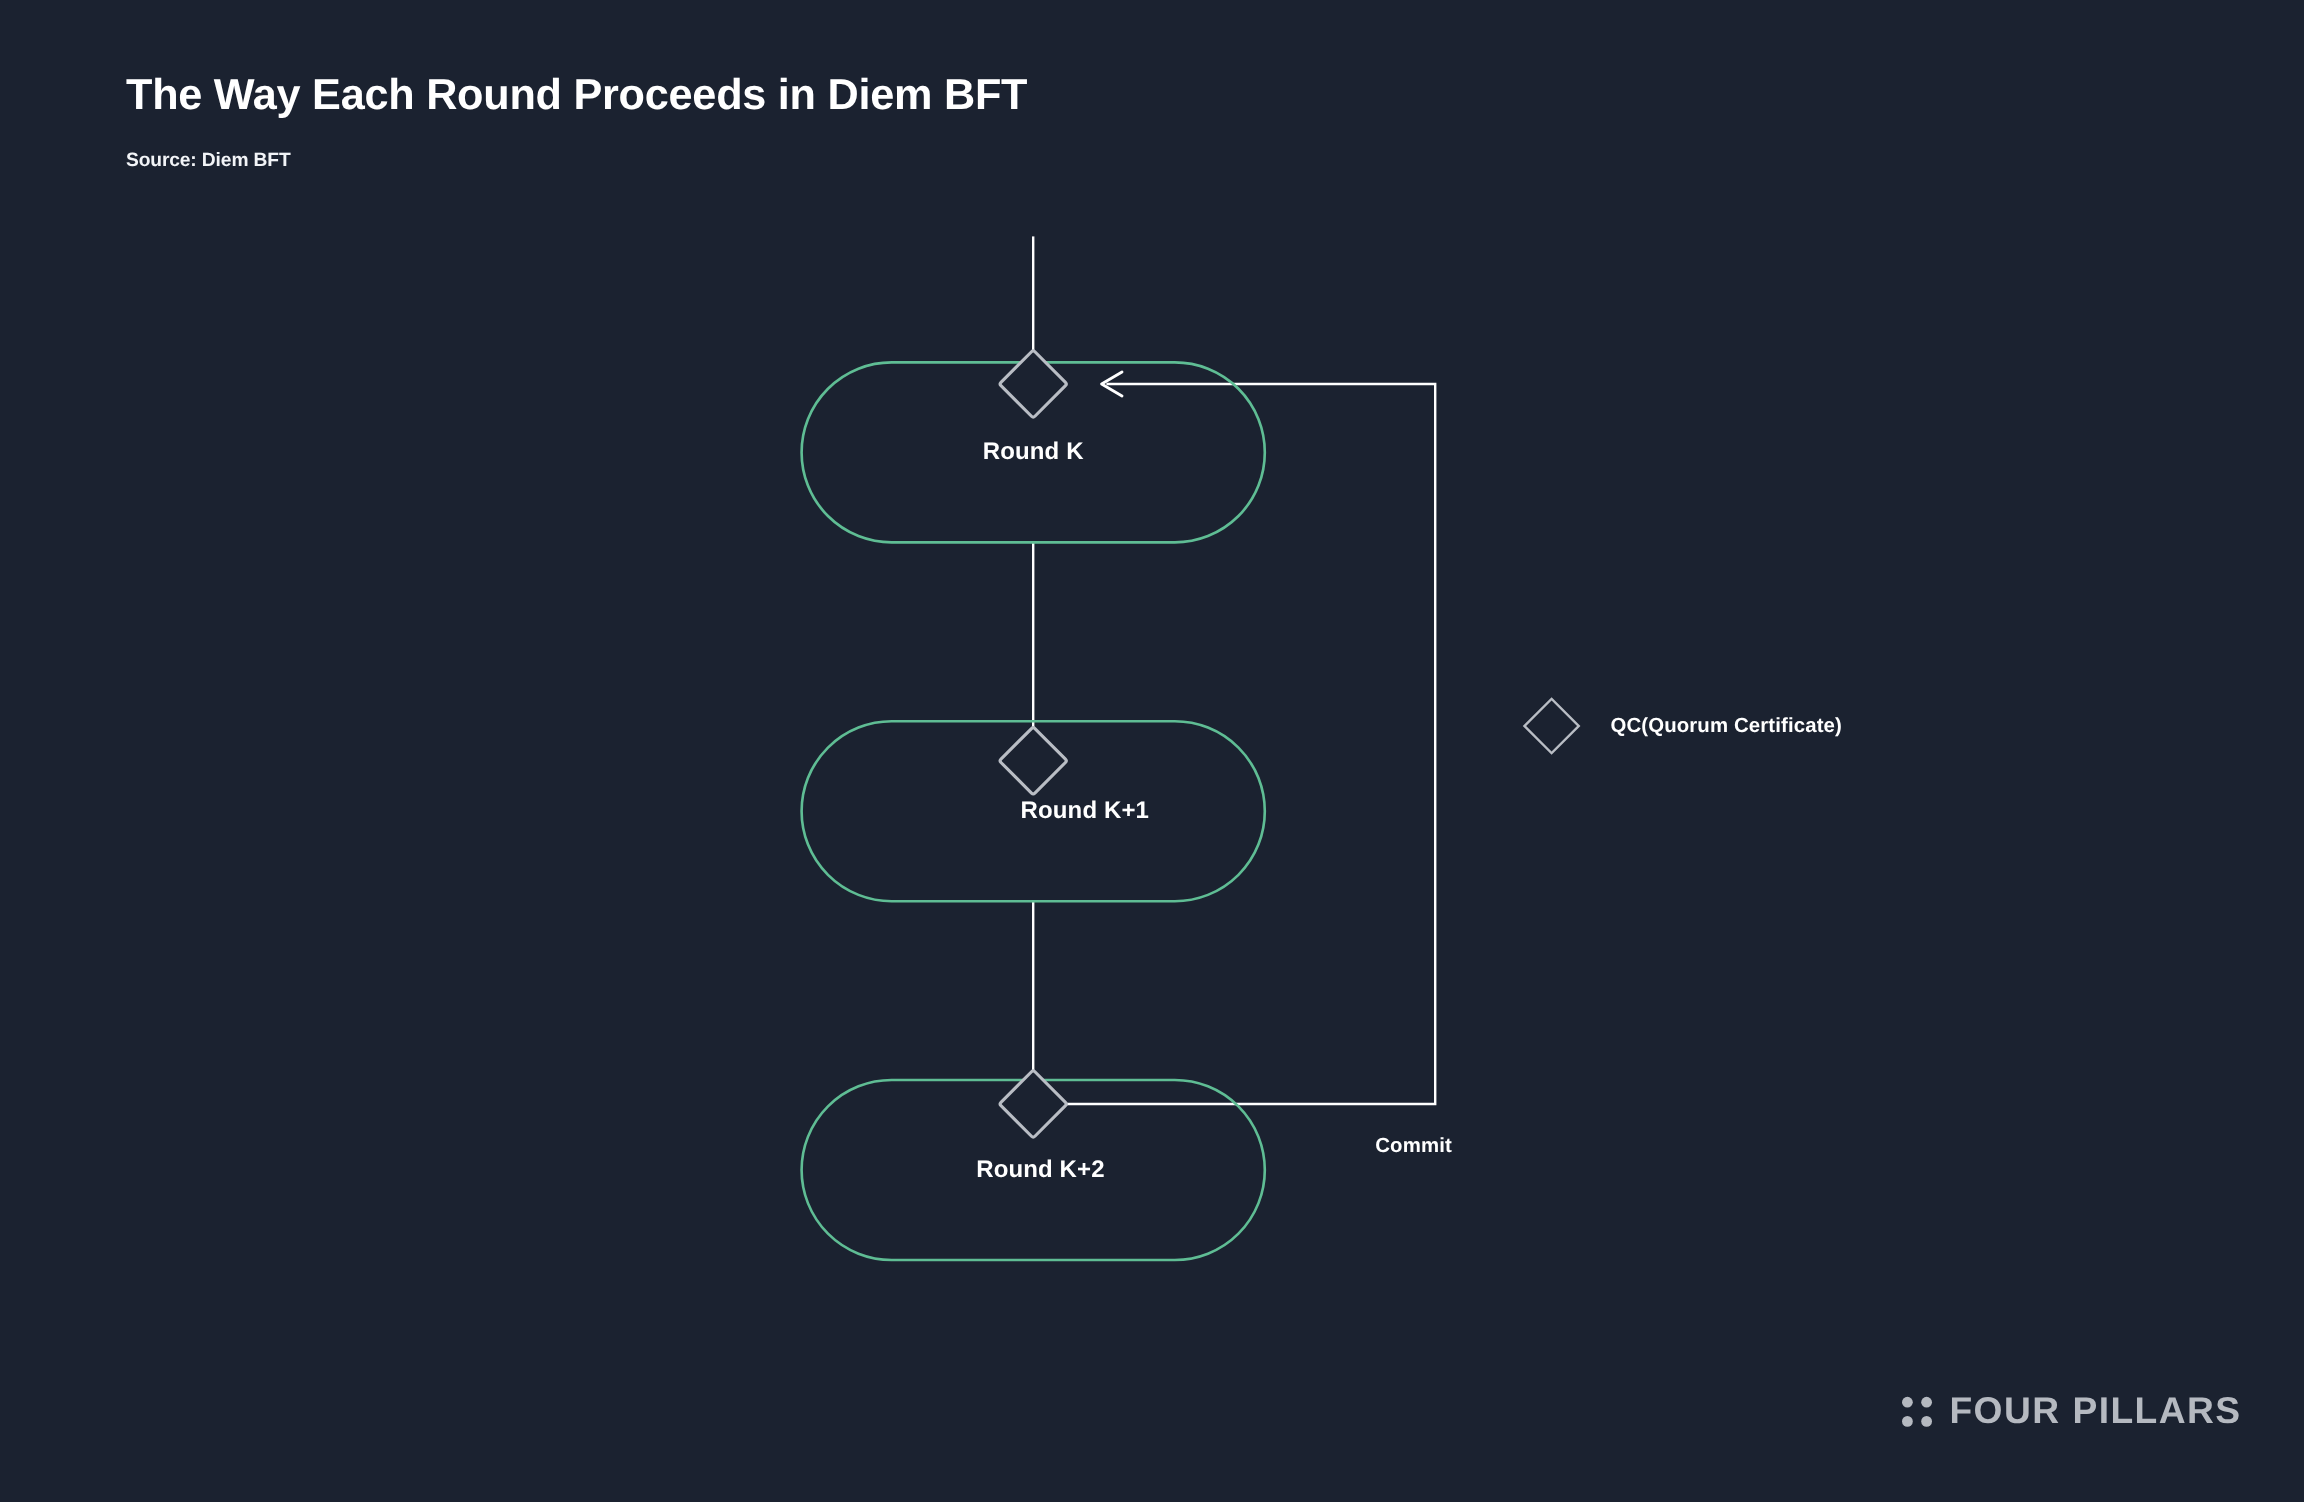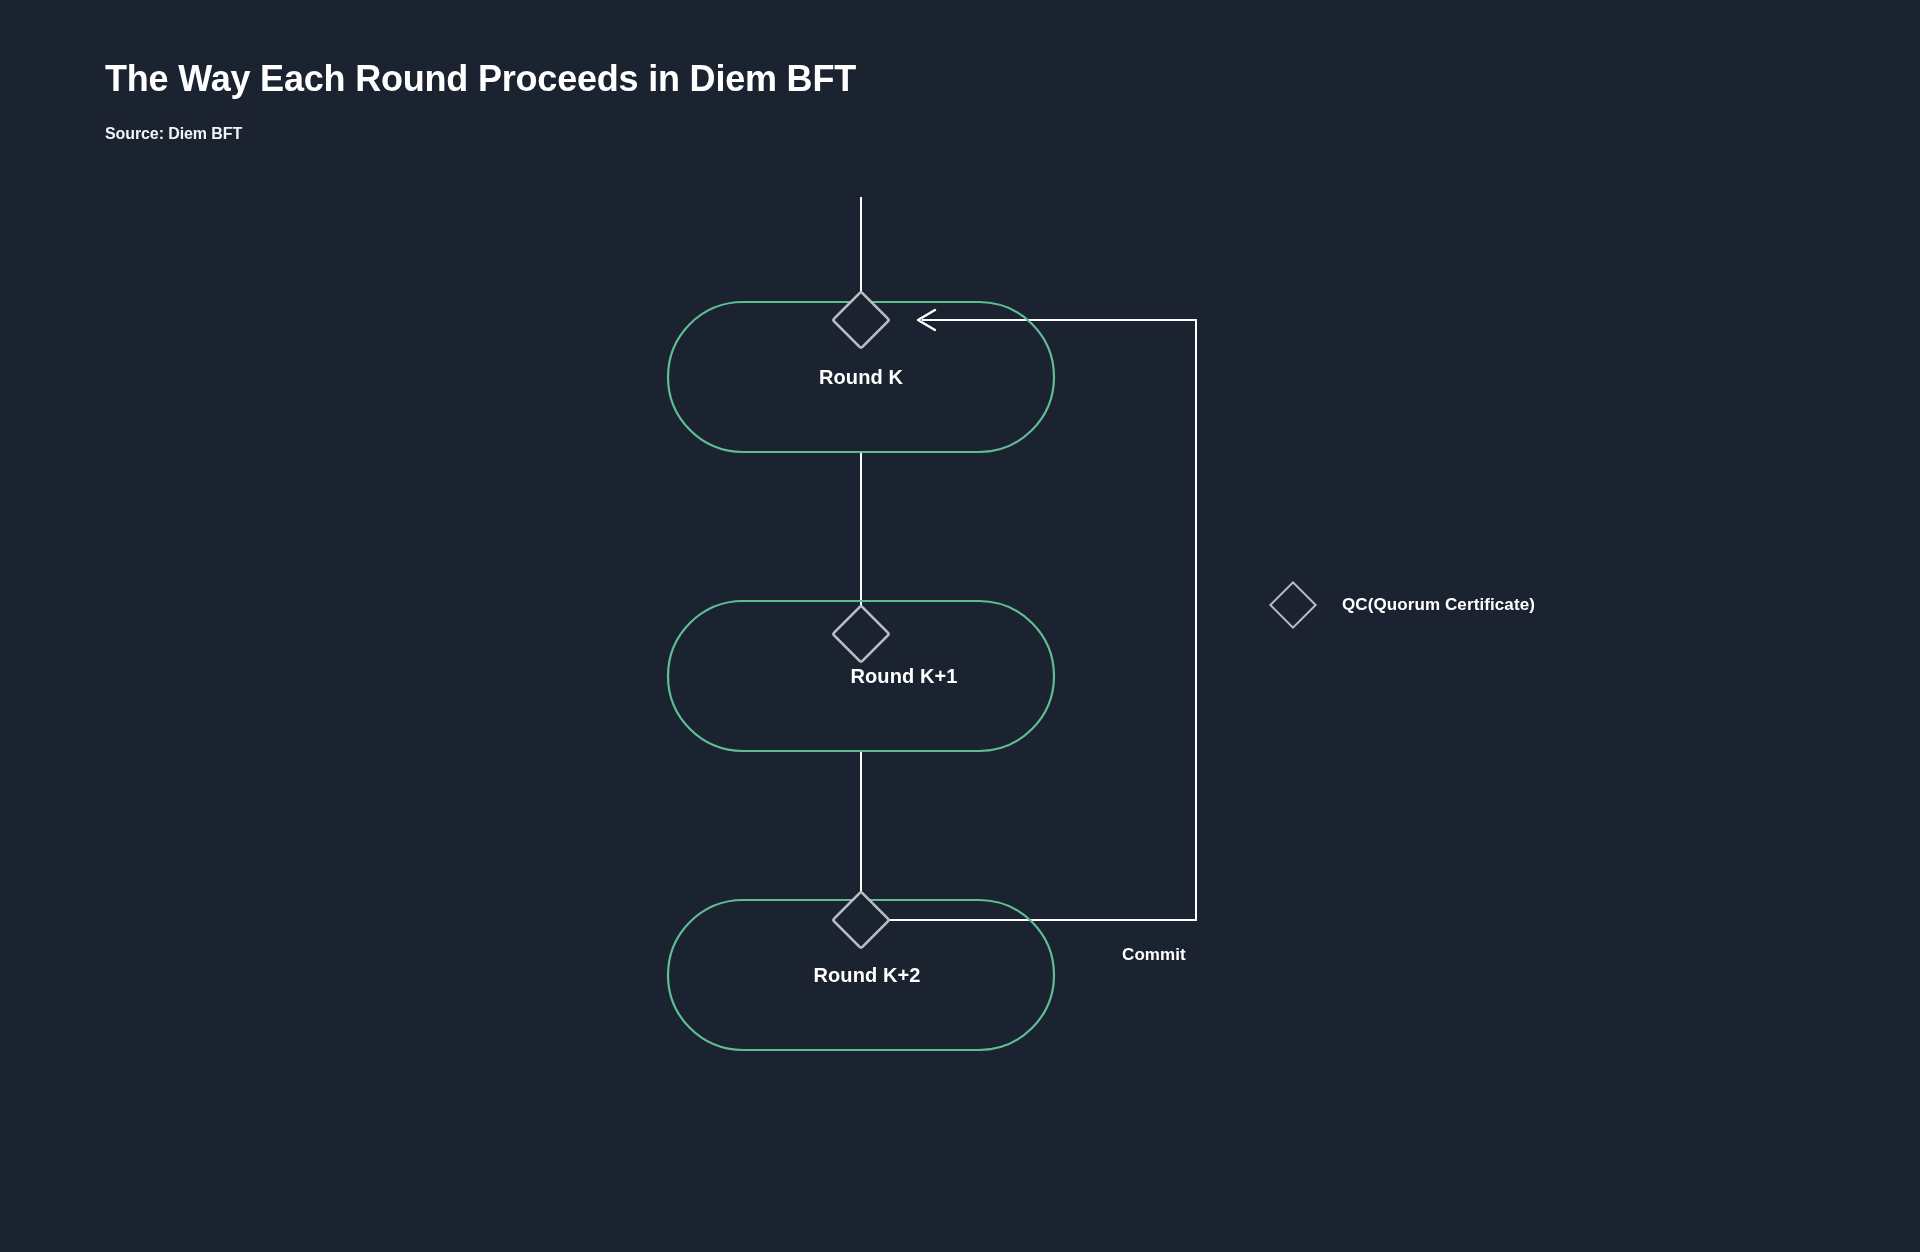--- a/index.html
+++ b/index.html
@@ -75,20 +75,21 @@
     letter-spacing: 0.1px;
   }
 
   .edge-label {
     position: absolute;
     font-size: 17px;
     font-weight: bold;
     color: #ffffff;
     white-space: nowrap;
     letter-spacing: 0.1px;
+    margin-left: 24px;
   }
 
   
   .legend {
     position: absolute;
     left: 1276px;
     top: 588px;
     display: flex;
     align-items: center;
     gap: 32px;
@@ -180,14 +181,23 @@
     <div class="node-label" style="left:861px; top:975px;padding-left:12px;">Round K+2</div>
 
     <div class="edge-label" style="left:1122px; top:945px;">Commit</div>
   </div>
 
   <div class="legend">
     <span class="legend-diamond"></span>
     <span class="legend-label">QC(Quorum Certificate)</span>
   </div>
 
+  <div class="brand">
+    <span class="brand-dots">
+      <i></i>
+      <i></i>
+      <i></i>
+      <i></i>
+    </span>
+    <span class="brand-name">FOUR PILLARS</span>
+  </div>
 
 </div>
 
 </body></html>

